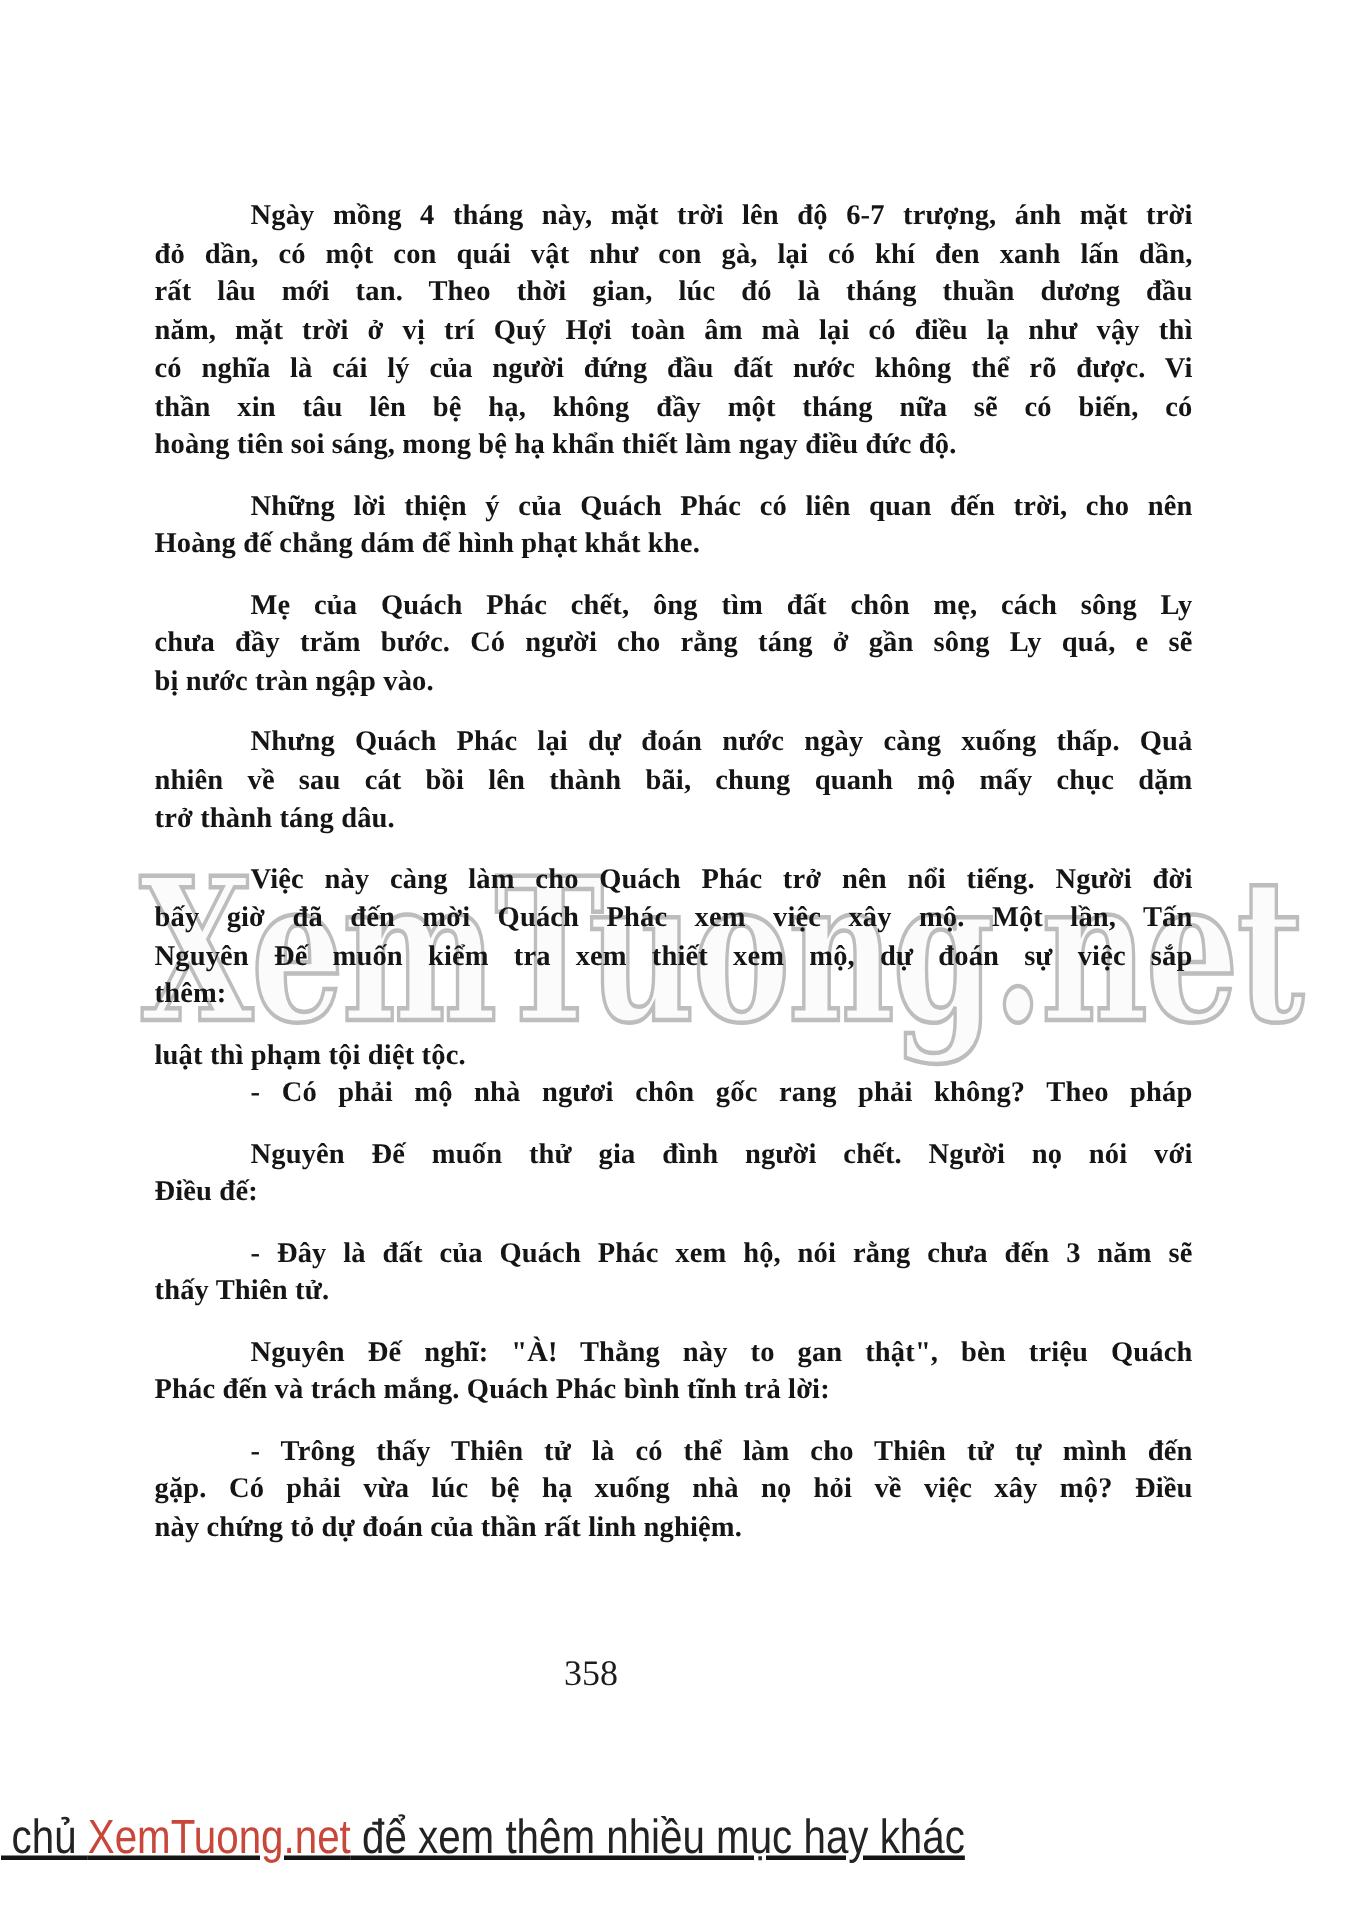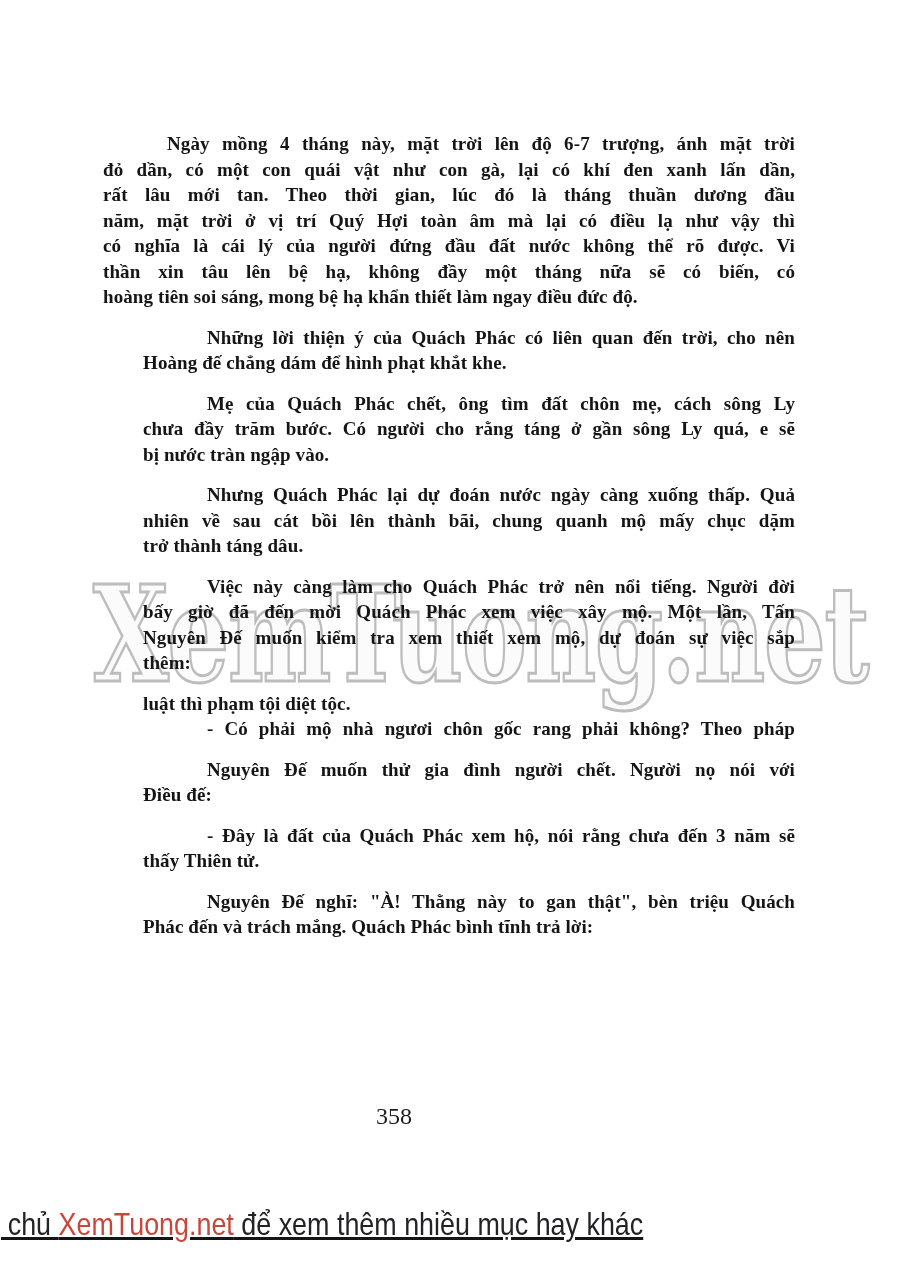--- a/index.html
+++ b/index.html
@@ -20,21 +20,21 @@
     left: 103px;
     top: 131px;
     width: 692px;
     z-index: 2;
     font-size: 19px;
     line-height: 25.5px;
     font-weight: bold;
     letter-spacing: 0.1px;
   }
   .para { margin: 0; }
-  .para + .para { margin-top: 15px; margin-left: 40px; }
+  .para + .para { margin-top: 15px; }
   .line { text-align: justify; text-align-last: justify; }
   .line.first { text-indent: 64px; }
   .line.last { text-align-last: left; }
 
   
   .watermark {
     position: absolute;
     left: 93px;
     top: 562px;
     z-index: 1;
@@ -134,20 +134,25 @@
         <div class="line last">Điều đế:</div>
       </div>
       <div class="para">
         <div class="line first">- Đây là đất của Quách Phác xem hộ, nói rằng chưa đến 3 năm sẽ</div>
         <div class="line last">thấy Thiên tử.</div>
       </div>
       <div class="para">
         <div class="line first">Nguyên Đế nghĩ: "À! Thằng này to gan thật", bèn triệu Quách</div>
         <div class="line last">Phác đến và trách mắng. Quách Phác bình tĩnh trả lời:</div>
       </div>
+      <div class="para">
+        <div class="line first">- Trông thấy Thiên tử là có thể làm cho Thiên tử tự mình đến</div>
+        <div class="line">gặp. Có phải vừa lúc bệ hạ xuống nhà nọ hỏi về việc xây mộ? Điều</div>
+        <div class="line last">này chứng tỏ dự đoán của thần rất linh nghiệm.</div>
+      </div>
     </div>
 
   <div class="page-number">358</div>
 
   <div class="footer">
     <span class="footer-inner" style="color: rgb(35, 35, 38);"><span>Qúy vị hãy vào trang chủ </span><span class="footer-brand" style="color: rgb(201, 71, 58);">XemTuong.net</span><span> để xem thêm nhiều mục hay khác</span></span>
   </div>
 
 </div>
 

